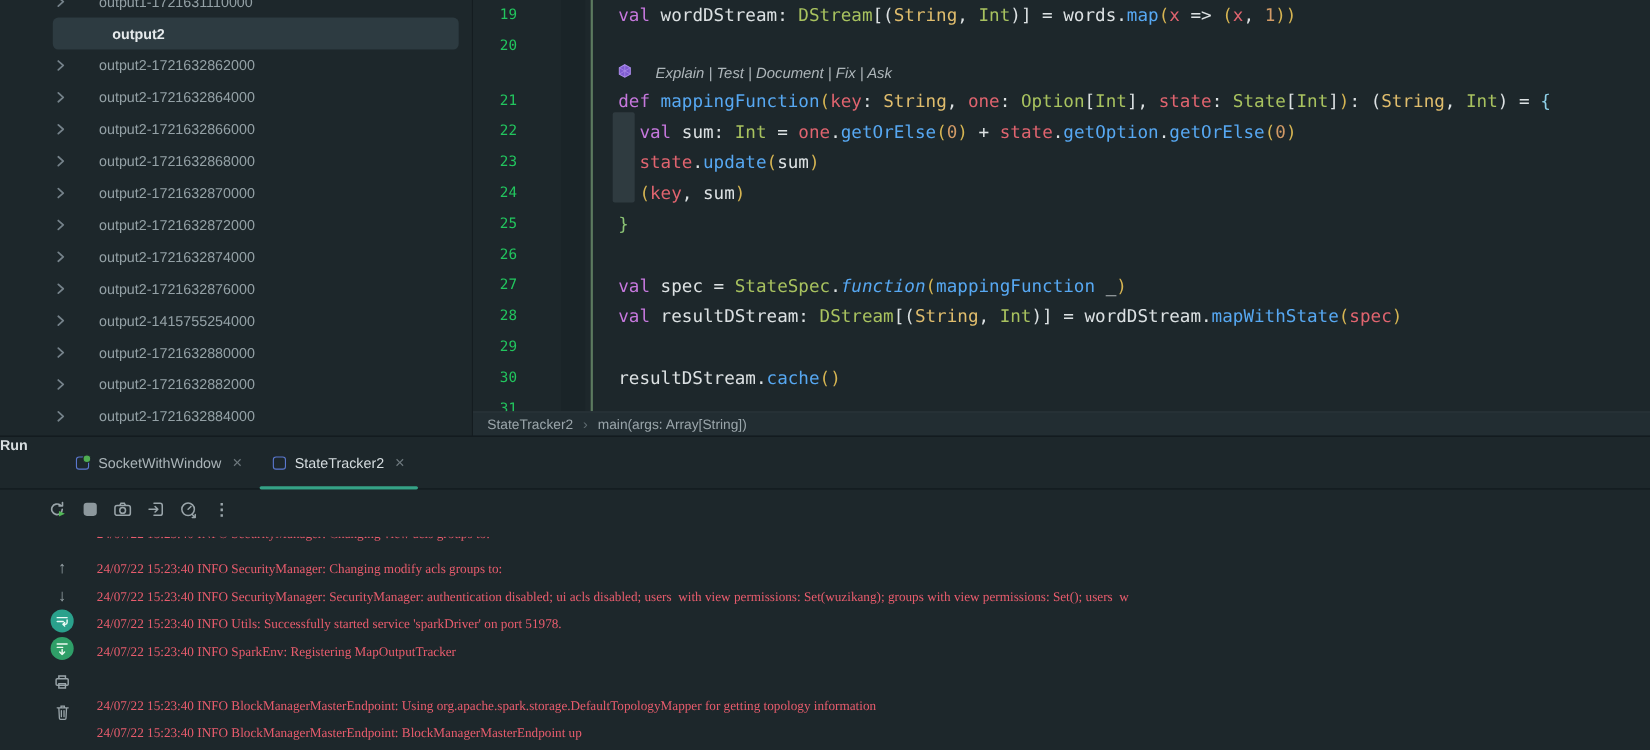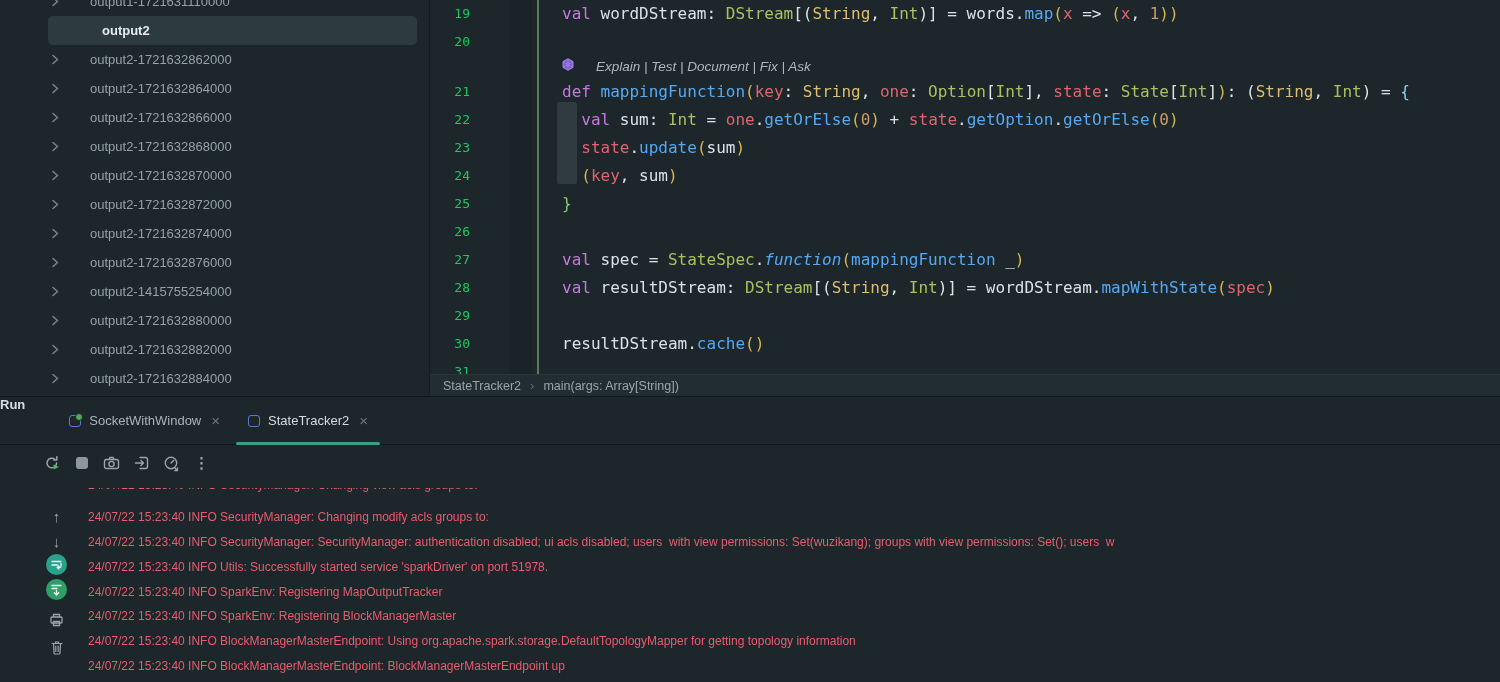--- a/index.html
+++ b/index.html
@@ -58,21 +58,21 @@
   .stop-sq{width:12px;height:12px;background:#8d989d;border-radius:3px;}
   .kebab{color:#9aa5aa;font-size:15px;letter-spacing:0;font-weight:700;}
   
   .console{position:absolute;left:0;top:91px;right:0;bottom:0;overflow:hidden;}
   .cg-icon{position:absolute;left:46px;width:21px;height:21px;display:flex;align-items:center;justify-content:center;
            color:#9aa5aa;font-size:15px;cursor:pointer;}
   .cg-circle{border-radius:50%;}
   .cg-wrap{background:#2aa18c;}
   .cg-end{background:#2f9f68;}
   #console-lines{position:absolute;left:88px;top:0;right:0;bottom:0;}
-  .con-line{position:absolute;white-space:pre;font-family:Liberation Sans, sans-serif;
+  .con-line{position:absolute;white-space:pre;font-family:Liberation Serif, serif;
             font-size:12px;line-height:16px;color:#e85c6d;}
   
   .watermark{position:absolute;right:8px;bottom:6px;font-size:28px;color:#99a1a5;letter-spacing:.5px;}
 </style>
 </head>
 <body>
 
 <div class="app">
 
   <aside class="tree">
@@ -405,20 +405,19 @@
         <svg width="14" height="15" viewBox="0 0 14 15">
             <path d="M2 3.5h10M5.5 3.5v-1.5h3v1.5M3.5 3.5 4 13a1 1 0 0 0 1 1h4a1 1 0 0 0 1-1l.5-9.5M5.8 6v5.5M8.2 6v5.5" fill="none" stroke="#9aa5aa" stroke-width="1.2" stroke-linecap="round"></path>
           </svg>
       </span>
       <div id="console-lines">
           <div class="con-line" style="top: -11px;">24/07/22 15:23:40 INFO SecurityManager: Changing view acls groups to:</div>
           <div class="con-line" style="top: 21px;">24/07/22 15:23:40 INFO SecurityManager: Changing modify acls groups to:</div>
           <div class="con-line" style="top: 46px;">24/07/22 15:23:40 INFO SecurityManager: SecurityManager: authentication disabled; ui acls disabled; users  with view permissions: Set(wuzikang); groups with view permissions: Set(); users  w</div>
           <div class="con-line" style="top: 71px;">24/07/22 15:23:40 INFO Utils: Successfully started service 'sparkDriver' on port 51978.</div>
           <div class="con-line" style="top: 96px;">24/07/22 15:23:40 INFO SparkEnv: Registering MapOutputTracker</div>
-          <div class="con-line" style="top: 120px;">24/07/22 15:23:40 INFO SparkEnv: Registering BlockManagerMaster</div>
           <div class="con-line" style="top: 145px;">24/07/22 15:23:40 INFO BlockManagerMasterEndpoint: Using org.apache.spark.storage.DefaultTopologyMapper for getting topology information</div>
           <div class="con-line" style="top: 170px;">24/07/22 15:23:40 INFO BlockManagerMasterEndpoint: BlockManagerMasterEndpoint up</div>
         </div>
     </div>
   </section>
 
 </div>
 
 </body></html>

